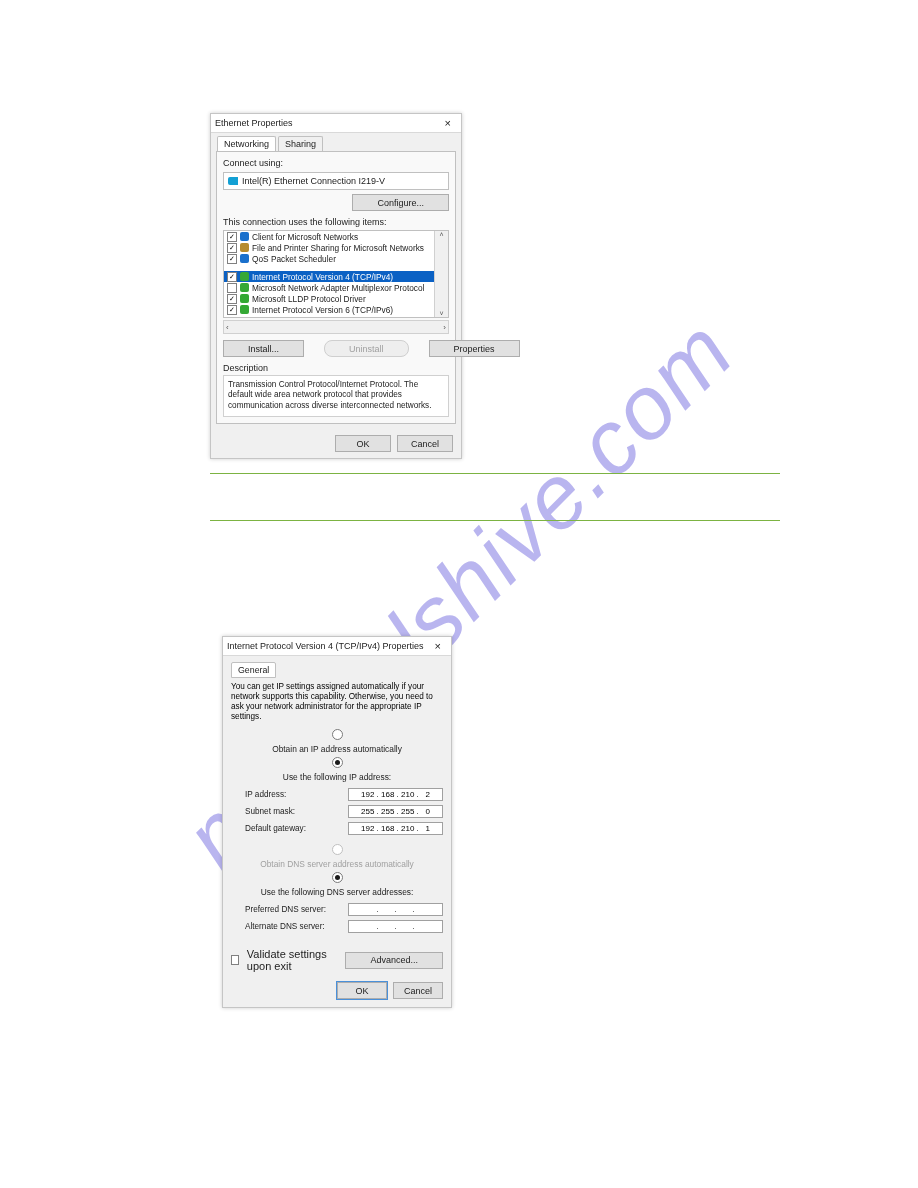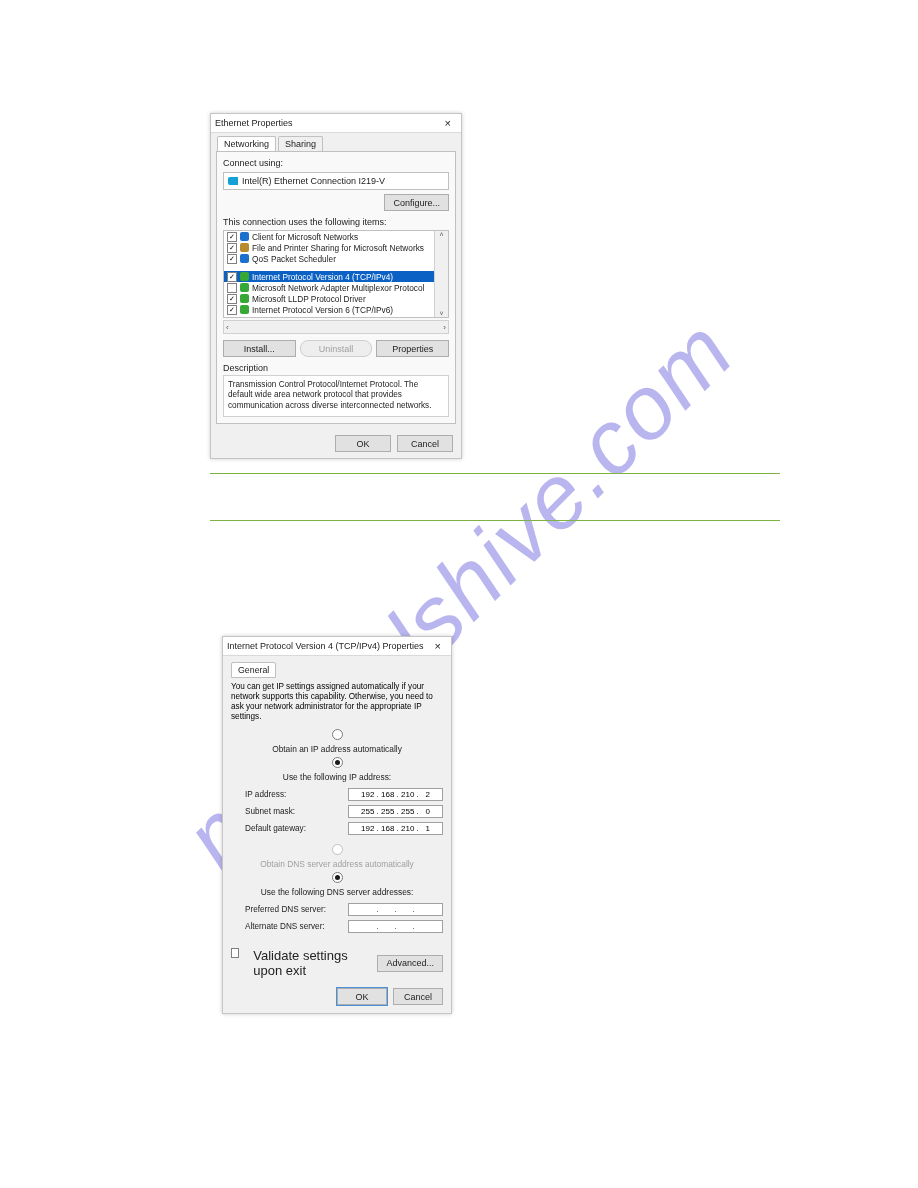--- a/index.html
+++ b/index.html
@@ -68,21 +68,21 @@
   .titlebar .close {
     cursor: pointer;
     font-size: 11px;
     padding: 0 6px;
   }
   .btn {
     display: inline-flex;
     align-items: center;
     justify-content: center;
     height: 17px;
-    padding: 0 8px;
+    padding: 0 24px;
     background: #e1e1e1;
     border: 1px solid #adadad;
     font-size: 9px;
     cursor: pointer;
     box-sizing: border-box;
   }
   .btn.primary {
     outline: 1px solid #4a90d9;
   }
   .btn.disabled {
@@ -199,21 +199,21 @@
     background: #f0f0f0;
     height: 12px;
     display: flex; justify-content: space-between;
     align-items: center;
     font-size: 8px;
     color: #555;
     padding: 0 2px;
     margin-bottom: 6px;
   }
   .action-row {
-    display: flex; gap: 4px;
+    display: flex; gap: 20px;
     margin-bottom: 6px;
   }
   .action-row .btn { flex: 1; }
   .desc-label { font-size: 9px; margin-bottom: 2px; }
   .desc-box {
     border: 1px solid #d0d0d0;
     background: #ffffff;
     padding: 4px;
     font-size: 8.2px;
     line-height: 1.25;
@@ -290,22 +290,22 @@
     height: 13px;
     border: 1px solid #a0a0a0;
     background: #ffffff;
     text-align: center;
     font-size: 8px;
     padding: 0 2px;
     box-sizing: border-box;
     font-family: inherit;
   }
   .checkbox-row {
-    display: flex; gap: 14px;
-    font-size: 13px;
+    display: flex; align-items: center; gap: 8px;
+    font-size: 11px;
   }
   #dialog2 .adv-row {
     display: flex; align-items: center; justify-content: space-between;
     margin-top: 6px;
     gap: 6px;
   }
   #dialog2 .footer2 {
     display: flex; justify-content: flex-end; gap: 6px;
     margin-top: 10px;
   }

